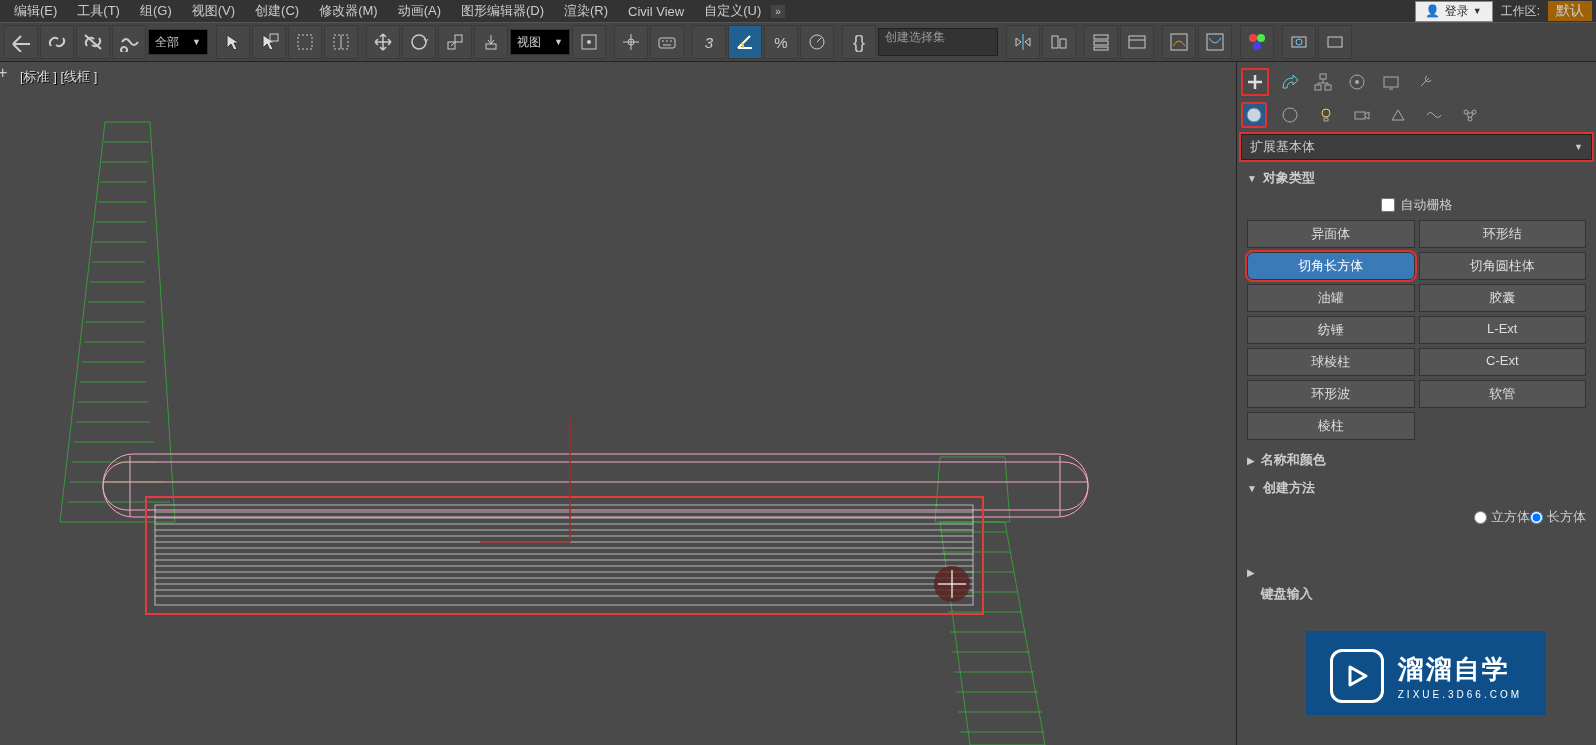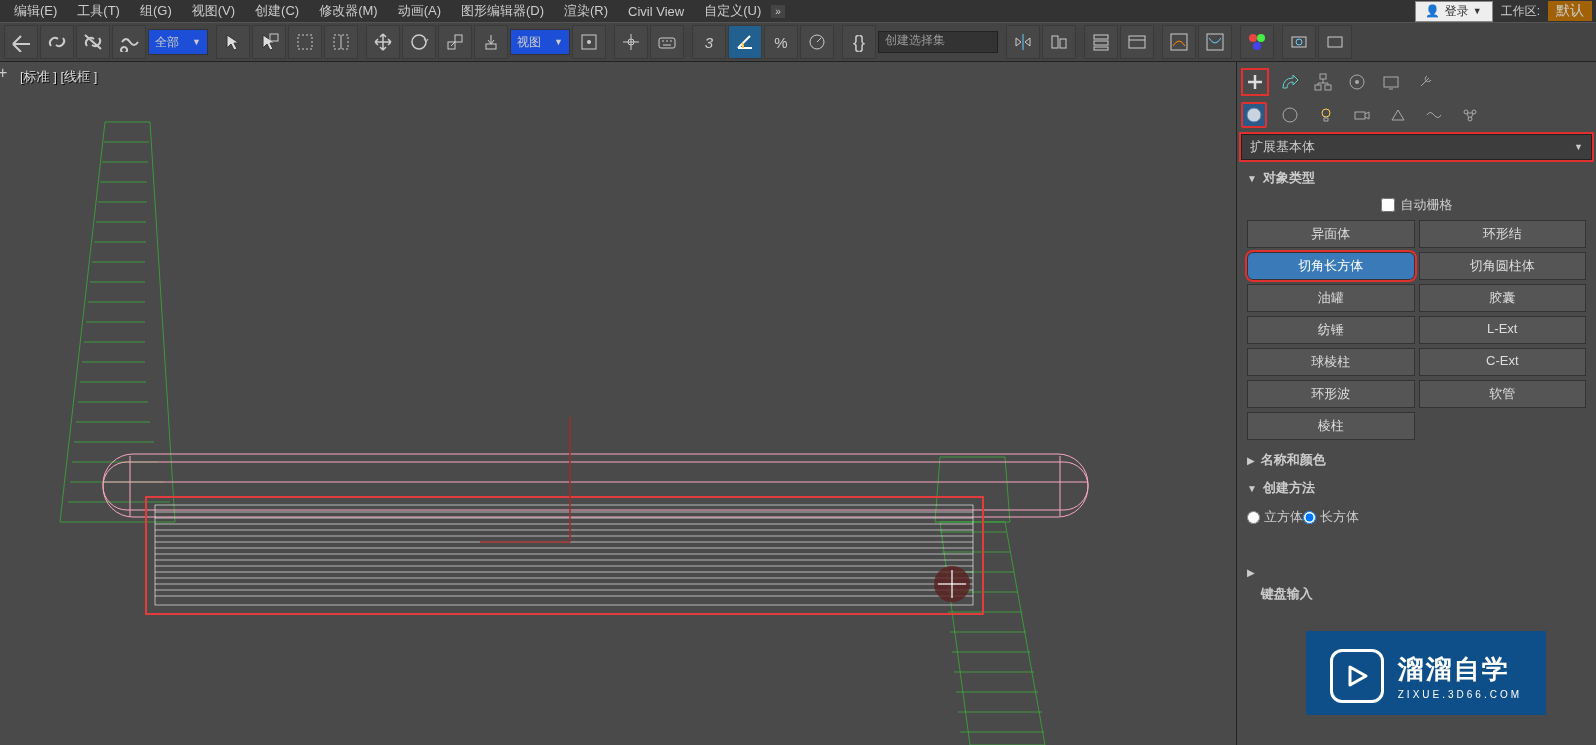--- a/index.html
+++ b/index.html
@@ -11,24 +11,24 @@
 .menubar .right-area { margin-left: auto; display: flex; align-items: center; gap: 8px; }
 .menubar .login-box { background: #eee; color: #333; padding: 1px 10px; font-size: 12px; border: 1px solid #888; display:flex; align-items:center; gap:4px;}
 .menubar .workspace-label { font-size: 12px; }
 .menubar .workspace-value { background: #a16207; padding: 1px 8px; font-size: 14px; }
 .menubar .expand-icon { background:#444; padding:1px 4px; font-size:10px;}
 
 
 .toolbar { height: 40px; background: #444; display: flex; align-items: center; padding: 0 4px; gap: 2px; border-top: 1px solid #555; border-bottom: 1px solid #222; }
 .tool-icon { width: 34px; height: 34px; display: flex; align-items: center; justify-content: center; background: #474747; border: 1px solid #3a3a3a; color: #ccc; font-size: 18px; }
 .tool-icon.active { background: #21608f; }
-.tool-dropdown { background: #1d4ed8; color: #ccc; height: 26px; padding: 0 6px; font-size: 12px; display: flex; align-items: center; min-width: 60px; border: 1px solid #333;}
+.tool-dropdown { background: #000000; color: #ccc; height: 26px; padding: 0 6px; font-size: 12px; display: flex; align-items: center; min-width: 60px; border: 1px solid #333;}
 .tool-dropdown .caret { margin-left: auto; font-size: 9px; }
 .tool-sep { width: 4px; height: 30px; }
-.tool-input { background: #333; color: #ccc; height: 22px; padding: 0 6px; font-size: 12px; min-width: 120px; border: 1px solid #222;}
+.tool-input { background: #333; color: #ccc; height: 28px; padding: 0 6px; font-size: 12px; min-width: 120px; border: 1px solid #222;}
 
 
 .main { display: flex; height: calc(100% - 62px); }
 
 
 .viewport { flex: 1; background: #4a4a4a; position: relative; overflow: hidden; }
 .viewport-label { position: absolute; top: 6px; left: 6px; font-size: 13px; color: #ddd; text-shadow: 1px 1px #000;}
 .vp-plus { position:absolute; top:2px; left:-2px; font-size:16px; color:#ccc; cursor:pointer;}
 
 
@@ -50,21 +50,21 @@
 .rollup-body { background: #4a4a4a; padding: 4px 6px; }
 
 .autogrid { display: flex; align-items: center; justify-content: center; gap: 6px; font-size: 13px; padding: 2px 0;}
 .autogrid input { width: 14px; height: 14px; }
 
 .obj-grid { display: grid; grid-template-columns: 1fr 1fr; gap: 4px; margin-top: 4px; }
 .obj-btn { background: #555; color: #ddd; font-size: 13px; text-align: center; padding: 4px 2px; border: 1px solid #333; cursor: pointer;}
 .obj-btn.active { background: #3a7ab8; color: #fff; }
 .obj-btn.highlight-red { outline: 2px solid #e03030; border-radius: 6px; }
 
-.radio-row { display: flex; justify-content: flex-start; padding: 4px 0; font-size: 13px;}
+.radio-row { display: flex; justify-content: flex-end; padding: 4px 0; font-size: 13px;}
 .radio-row label { display: flex; align-items: center; gap: 4px; }
 .radio-row input { width: 13px; height: 13px;}
 
 
 .watermark { position: absolute; right: 50px; bottom: 30px; background: #0e4f8a; color: #fff; padding: 18px 24px 12px 24px; display: flex; align-items: center; gap: 14px; }
 .watermark .wm-logo { width: 54px; height: 54px; border: 3px solid #fff; border-radius: 12px; display: flex; align-items: center; justify-content: center; font-size: 26px; }
 .watermark .wm-text-main { font-size: 26px; font-weight: bold; letter-spacing: 2px;}
 .watermark .wm-text-sub { font-size: 10px; letter-spacing: 3px; margin-top: 2px;}
 
 svg { display: block; }

